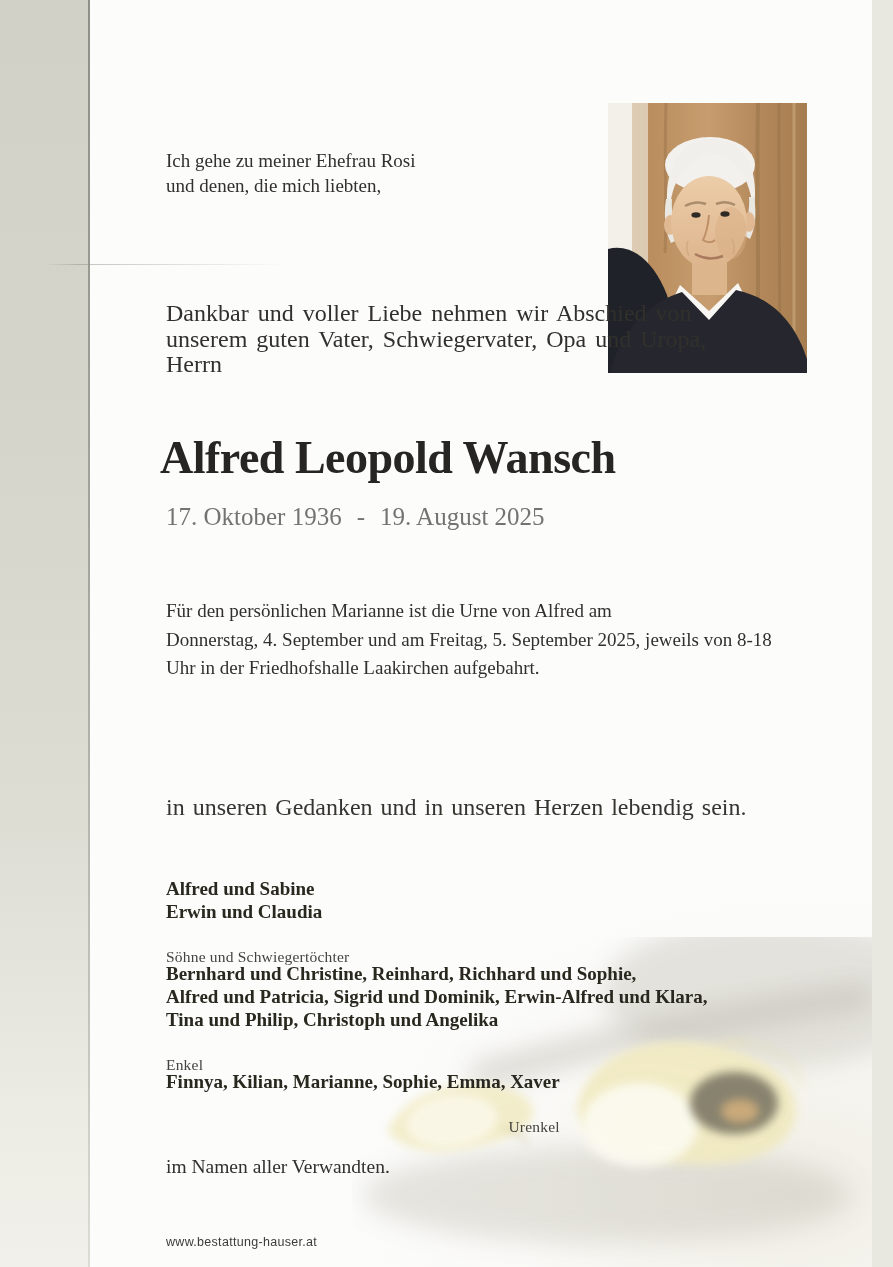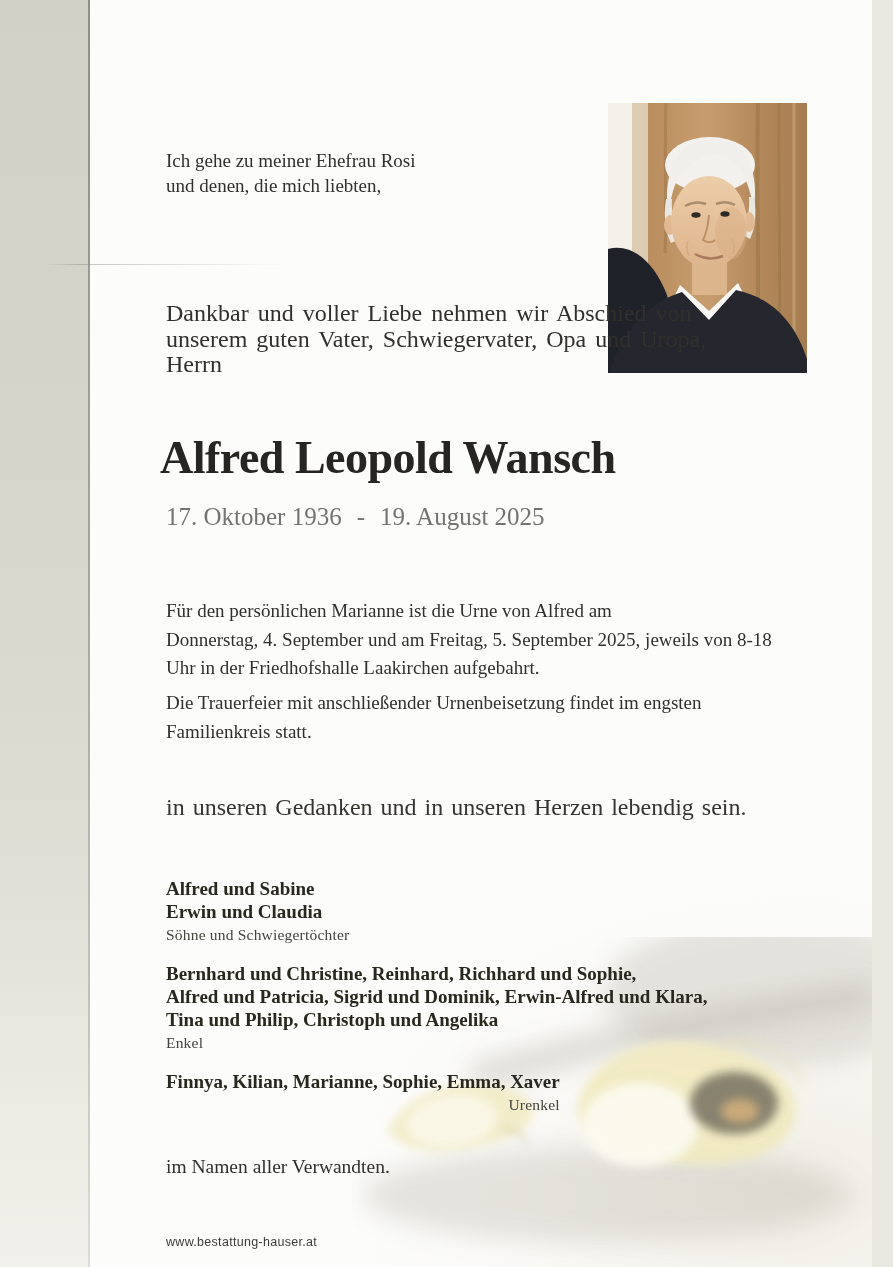--- a/index.html
+++ b/index.html
@@ -26,21 +26,21 @@
   .deceased-name{left:152px;top:423px;font-size:46px;font-weight:700;letter-spacing:-0.5px;color:#262521;margin:8px;}
   .dates{left:166px;top:503px;font-size:25px;color:#737373;}
   .dates .sep{margin:0 15px;}
   .viewing{left:166px;top:597px;font-size:19px;line-height:28.5px;}
   .service{left:166px;top:689px;font-size:19px;line-height:28.5px;}
   .quote{left:166px;top:792px;font-size:24px;line-height:31.5px;word-spacing:2px;color:#35342f;}
   .family{font-size:19px;line-height:23px;font-weight:700;color:#29281f;}
   .g1{left:166px;top:877px;}
   .g2{left:166px;top:962px;}
   .g3{left:166px;top:1070px;text-align:right;}
-  .relation{font-weight:400;font-size:15.5px;color:#44433d;margin-top:0;letter-spacing:.2px;}
+  .relation{font-weight:400;font-size:15.5px;color:#44433d;margin-top:22px;letter-spacing:.2px;}
   .closing{left:166px;top:1134px;font-size:19.5px;margin-top:22px;}
   .footer-url{left:166px;top:1235px;font-family:"Liberation Sans","DejaVu Sans",sans-serif;
     font-size:12.5px;letter-spacing:.3px;color:#3c3b38;}
   
   .portrait{position:absolute;left:608px;top:103px;width:199px;height:270px;z-index:2;overflow:hidden;}
   .portrait svg{display:block;}
   
   .lilies{position:absolute;right:0;bottom:0;width:520px;height:330px;z-index:1;opacity:.85;pointer-events:none;}
 </style>
 </head>
@@ -152,24 +152,20 @@
   <div class="textblock dates">
     <span>17. Oktober 1936</span><span class="sep">-</span><span>19. August 2025</span>
   </div>
 
   <div class="textblock viewing">
     <div>Für den persönlichen Marianne ist die Urne von Alfred am</div>
     <div>Donnerstag, 4. September und am Freitag, 5. September 2025, jeweils von 8-18</div>
     <div>Uhr in der Friedhofshalle Laakirchen aufgebahrt.</div>
   </div>
 
-  <div class="textblock service">
-    <div>Die Trauerfeier mit anschließender Urnenbeisetzung findet im engsten</div>
-    <div>Familienkreis statt.</div>
-  </div>
 
   <div class="textblock quote">
     <div>in unseren Gedanken und in unseren Herzen lebendig sein.</div>
   </div>
 
   <div class="textblock family g1">
     <div>Alfred und Sabine</div>
     <div>Erwin und Claudia</div>
     <div class="relation">Söhne und Schwiegertöchter</div>
   </div>

